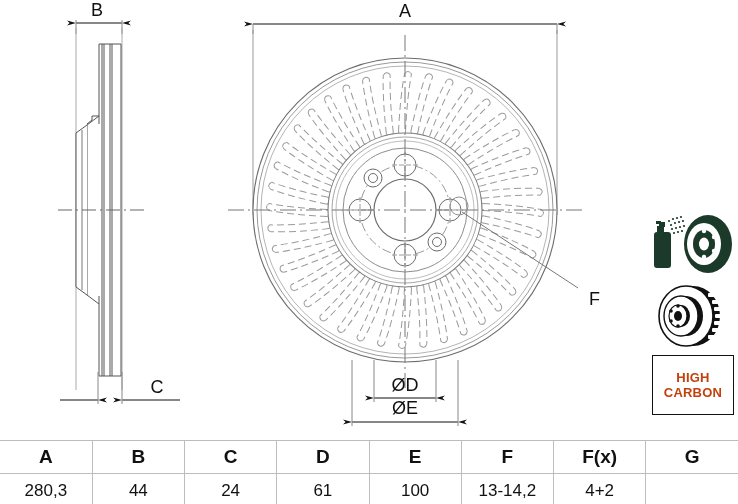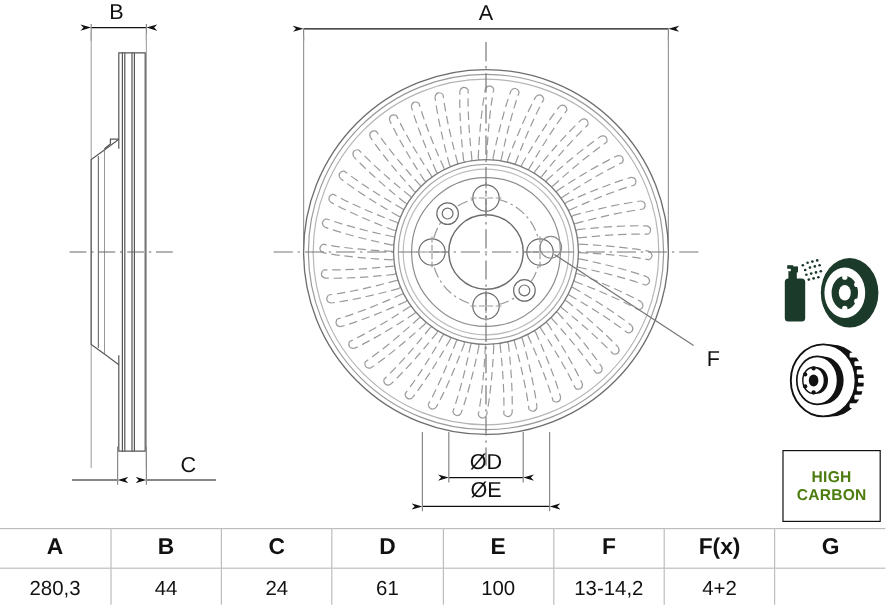--- a/index.html
+++ b/index.html
@@ -21,22 +21,21 @@
   .icon-box{width:86px;}
   .hc-badge{
     position:absolute;left:652px;top:355px;
     width:80px;height:58px;
     border:1px solid #111;
     background:#fff;
     display:flex;flex-direction:column;
     align-items:center;justify-content:center;
     font-weight:bold;font-size:13px;line-height:15px;
     letter-spacing:.2px;
-    color:#4d7c0f;
-    margin-top:20px;
+    color:#c2410c;
   }
 
   
   #spec-table{
     position:absolute;left:0;top:440px;
     width:738px;
     border-collapse:collapse;
     table-layout:fixed;
   }
   #spec-table td{

